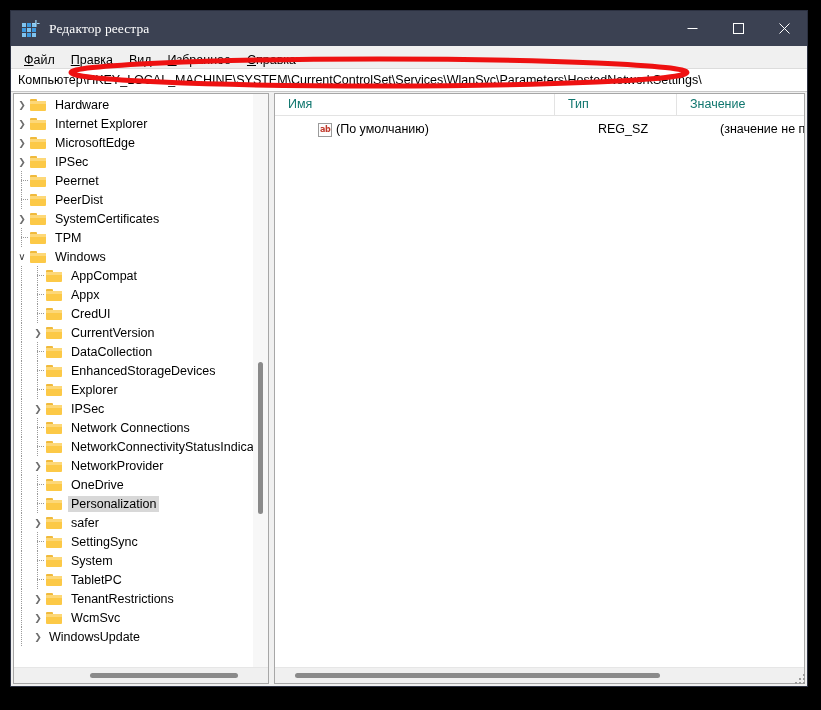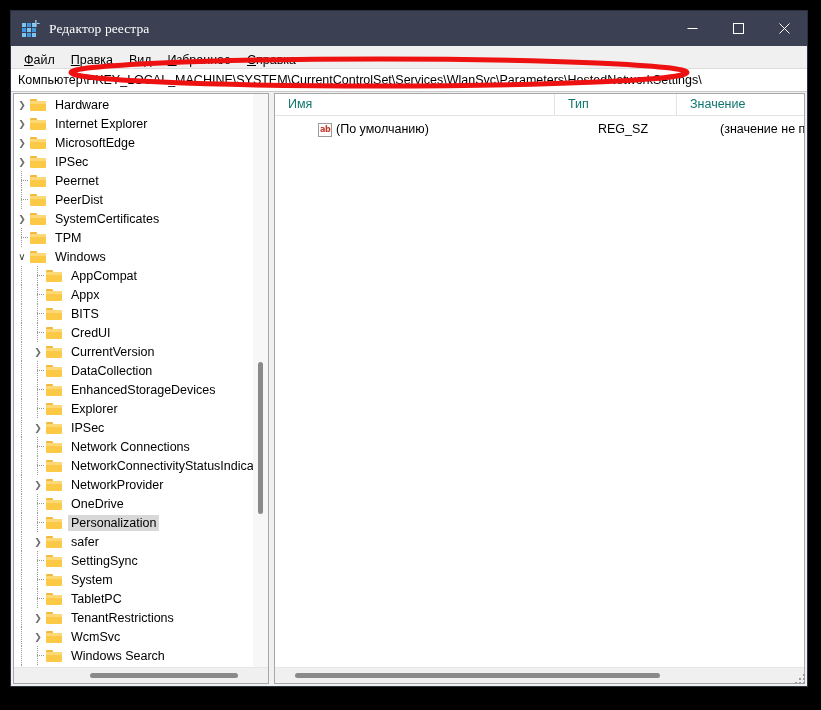--- a/index.html
+++ b/index.html
@@ -542,29 +542,20 @@
                 </div>
                 <span class="tree-label">Appx</span>
               </div>
               <div class="tree-row">
                 <div class="vline"></div>
                 <div class="dots elbow"></div>
                 <div class="folder">
                   <span class="tab"></span>
                   <span class="body"></span>
                 </div>
-                <span class="tree-label">BITS</span>
-              </div>
-              <div class="tree-row">
-                <div class="vline"></div>
-                <div class="dots elbow"></div>
-                <div class="folder">
-                  <span class="tab"></span>
-                  <span class="body"></span>
-                </div>
                 <span class="tree-label">CredUI</span>
               </div>
               <div class="tree-row">
                 <div class="vline"></div>
                 <div class="twisty">❯</div>
                 <div class="folder">
                   <span class="tab"></span>
                   <span class="body"></span>
                 </div>
                 <span class="tree-label">CurrentVersion</span>
@@ -696,29 +687,20 @@
                 <span class="tree-label">TenantRestrictions</span>
               </div>
               <div class="tree-row">
                 <div class="vline"></div>
                 <div class="twisty">❯</div>
                 <div class="folder">
                   <span class="tab"></span>
                   <span class="body"></span>
                 </div>
                 <span class="tree-label">WcmSvc</span>
-              </div>
-              <div class="tree-row">
-                <div class="vline"></div>
-                <div class="dots elbow"></div>
-                <div class="folder">
-                  <span class="tab"></span>
-                  <span class="body"></span>
-                </div>
-                <span class="tree-label">Windows Search</span>
               </div>
               <div class="tree-row">
                 <div class="vline"></div>
                 <div class="twisty">❯</div>
                 <span class="tree-label">WindowsUpdate</span>
               </div>
             </div>
           <div class="tree-vscroll">
             <div class="thumb"></div>
           </div>

